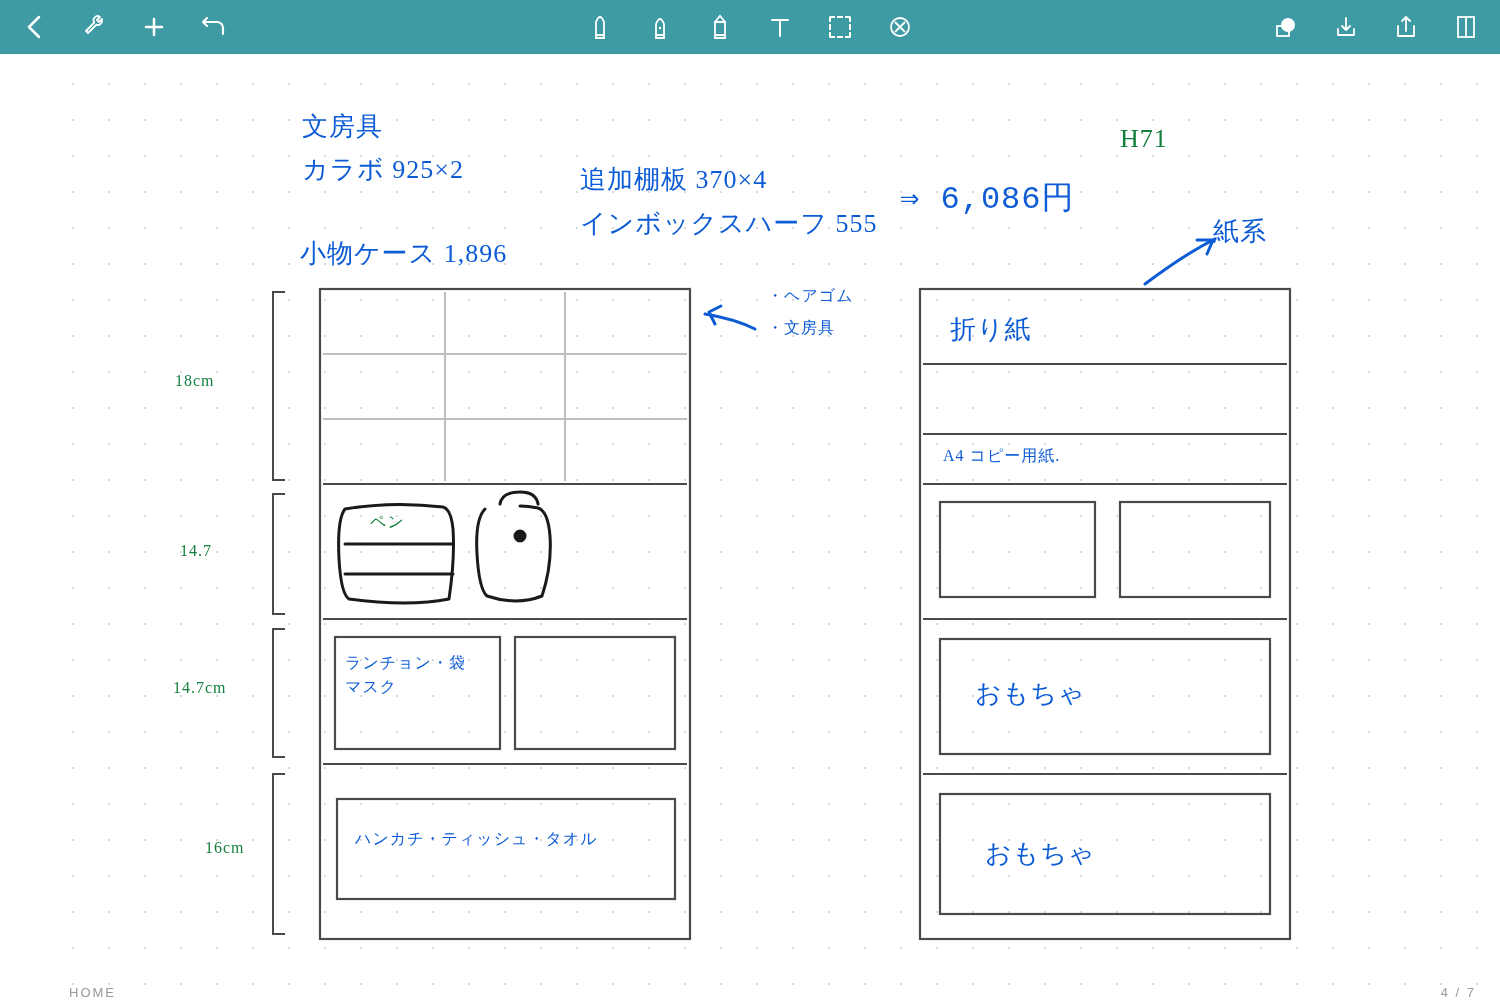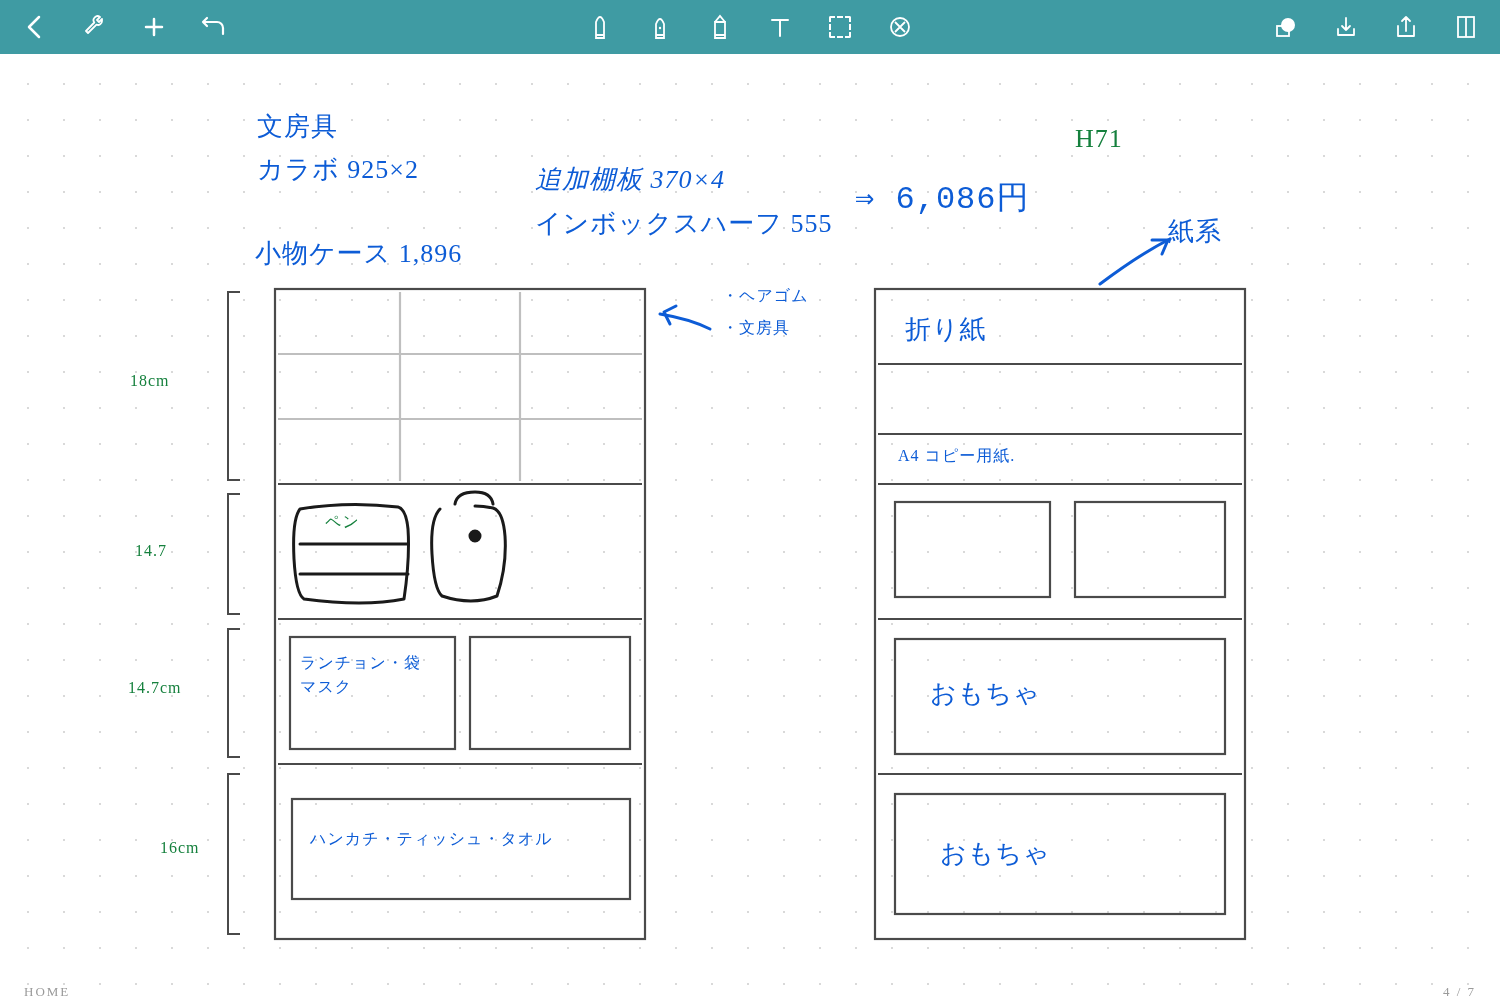--- a/index.html
+++ b/index.html
@@ -17,21 +17,21 @@
   }
   .toolbar .group { display: flex; align-items: center; gap: 32px; }
   .toolbar .spacer { flex: 1; }
   .toolbar svg { display: block; }
   .tool-btn { cursor: pointer; display: flex; align-items: center; justify-content: center; width: 28px; height: 28px; }
   .selected-box {
     border: 2px dashed #fff; width: 22px; height: 22px; border-radius: 2px;
   }
 
   
-  .canvas-wrap { flex: 1; position: relative; background: #fff; }
+  .canvas-wrap { flex: 1; position: relative; background: #fff; margin-left: 45px; }
   .dot-grid {
     position: absolute; inset: 0;
     background-image: radial-gradient(#d9d9d9 1.4px, transparent 1.4px);
     background-size: 36px 36px;
     background-position: 10px 12px;
   }
 
   
   .hand {
     position: absolute;
@@ -49,21 +49,21 @@
   
   .footer {
     height: 30px;
     display: flex;
     align-items: center;
     padding: 0 24px;
     font-size: 13px;
     color: #9a9a9a;
     letter-spacing: 2px;
     position: absolute;
-    bottom: 0; left: 0; right: 0; font-family: Liberation Serif, serif;
+    bottom: 0; left: 0; right: 0;
   }
   .footer .spacer { flex: 1; }
 
   
   .sketch-layer {
     position: absolute; inset: 0;
   }
 </style>
 </head>
 <body>
@@ -218,21 +218,21 @@
 
       <path d="M1100 230 q40 -30 70 -45"></path>
       <path d="M1168 186 l-6 14 m6 -14 l-16 0"></path>
     </g>
   </svg>
 
   <div class="hand med" style="left:257px; top:55px;">文房具</div>
   <div class="hand med" style="left:257px; top:98px;">カラボ 925×2</div>
   <div class="hand med" style="left:255px; top:182px;">小物ケース 1,896</div>
 
-  <div class="hand med" style="left:535px; top:108px;font-style:italic;">追加棚板 370×4</div>
+  <div class="hand med" style="left:535px; top:108px;">追加棚板 370×4</div>
   <div class="hand med" style="left:535px; top:152px;">インボックスハーフ 555</div>
 
   <div class="hand big" style="left:855px; top:122px;">⇒ 6,086円</div>
   <div class="hand med black" style="left:1075px; top:70px;">H71</div>
   <div class="hand med" style="left:1168px; top:160px;">紙系</div>
 
   <div class="hand small black" style="left:130px; top:318px;">18cm</div>
   <div class="hand small black" style="left:135px; top:488px;">14.7</div>
   <div class="hand small black" style="left:128px; top:625px;">14.7cm</div>
   <div class="hand small black" style="left:160px; top:785px;">16cm</div>

